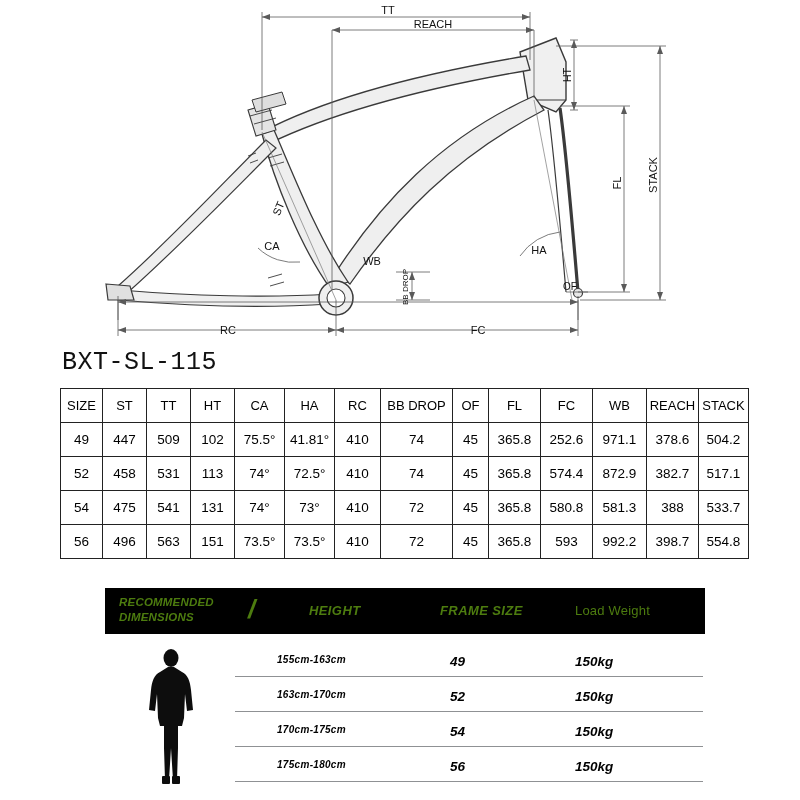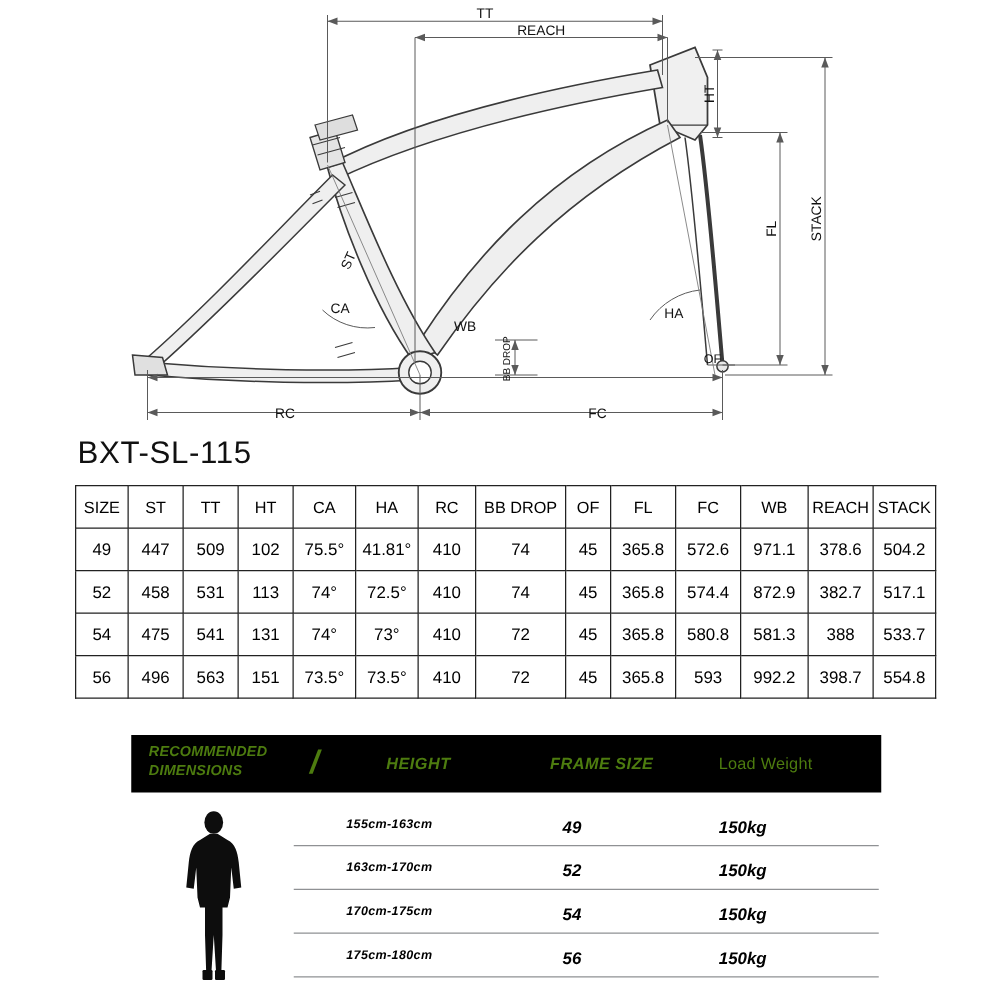--- a/index.html
+++ b/index.html
@@ -32,21 +32,21 @@
   #geo-wrap svg { display: block; }
 
   
   #model-title {
     position: absolute;
     left: 62px;
     top: 348px;
     font-size: 25px;
     letter-spacing: 0.5px;
     color: #111;
-    font-family: Liberation Sans, sans-serif;
+    font-family: Liberation Mono, monospace;
   }
 
   
   #spec-table {
     position: absolute;
     left: 60px;
     top: 388px;
     width: 688px;
     border-collapse: collapse;
     table-layout: fixed;
@@ -340,21 +340,21 @@
         <td>49</td>
         <td>447</td>
         <td>509</td>
         <td>102</td>
         <td>75.5°</td>
         <td>41.81°</td>
         <td>410</td>
         <td>74</td>
         <td>45</td>
         <td>365.8</td>
-        <td>572.6</td>
+        <td>252.6</td>
         <td>971.1</td>
         <td>378.6</td>
         <td>504.2</td>
       </tr>
       <tr>
         <td>52</td>
         <td>458</td>
         <td>531</td>
         <td>113</td>
         <td>74°</td>

